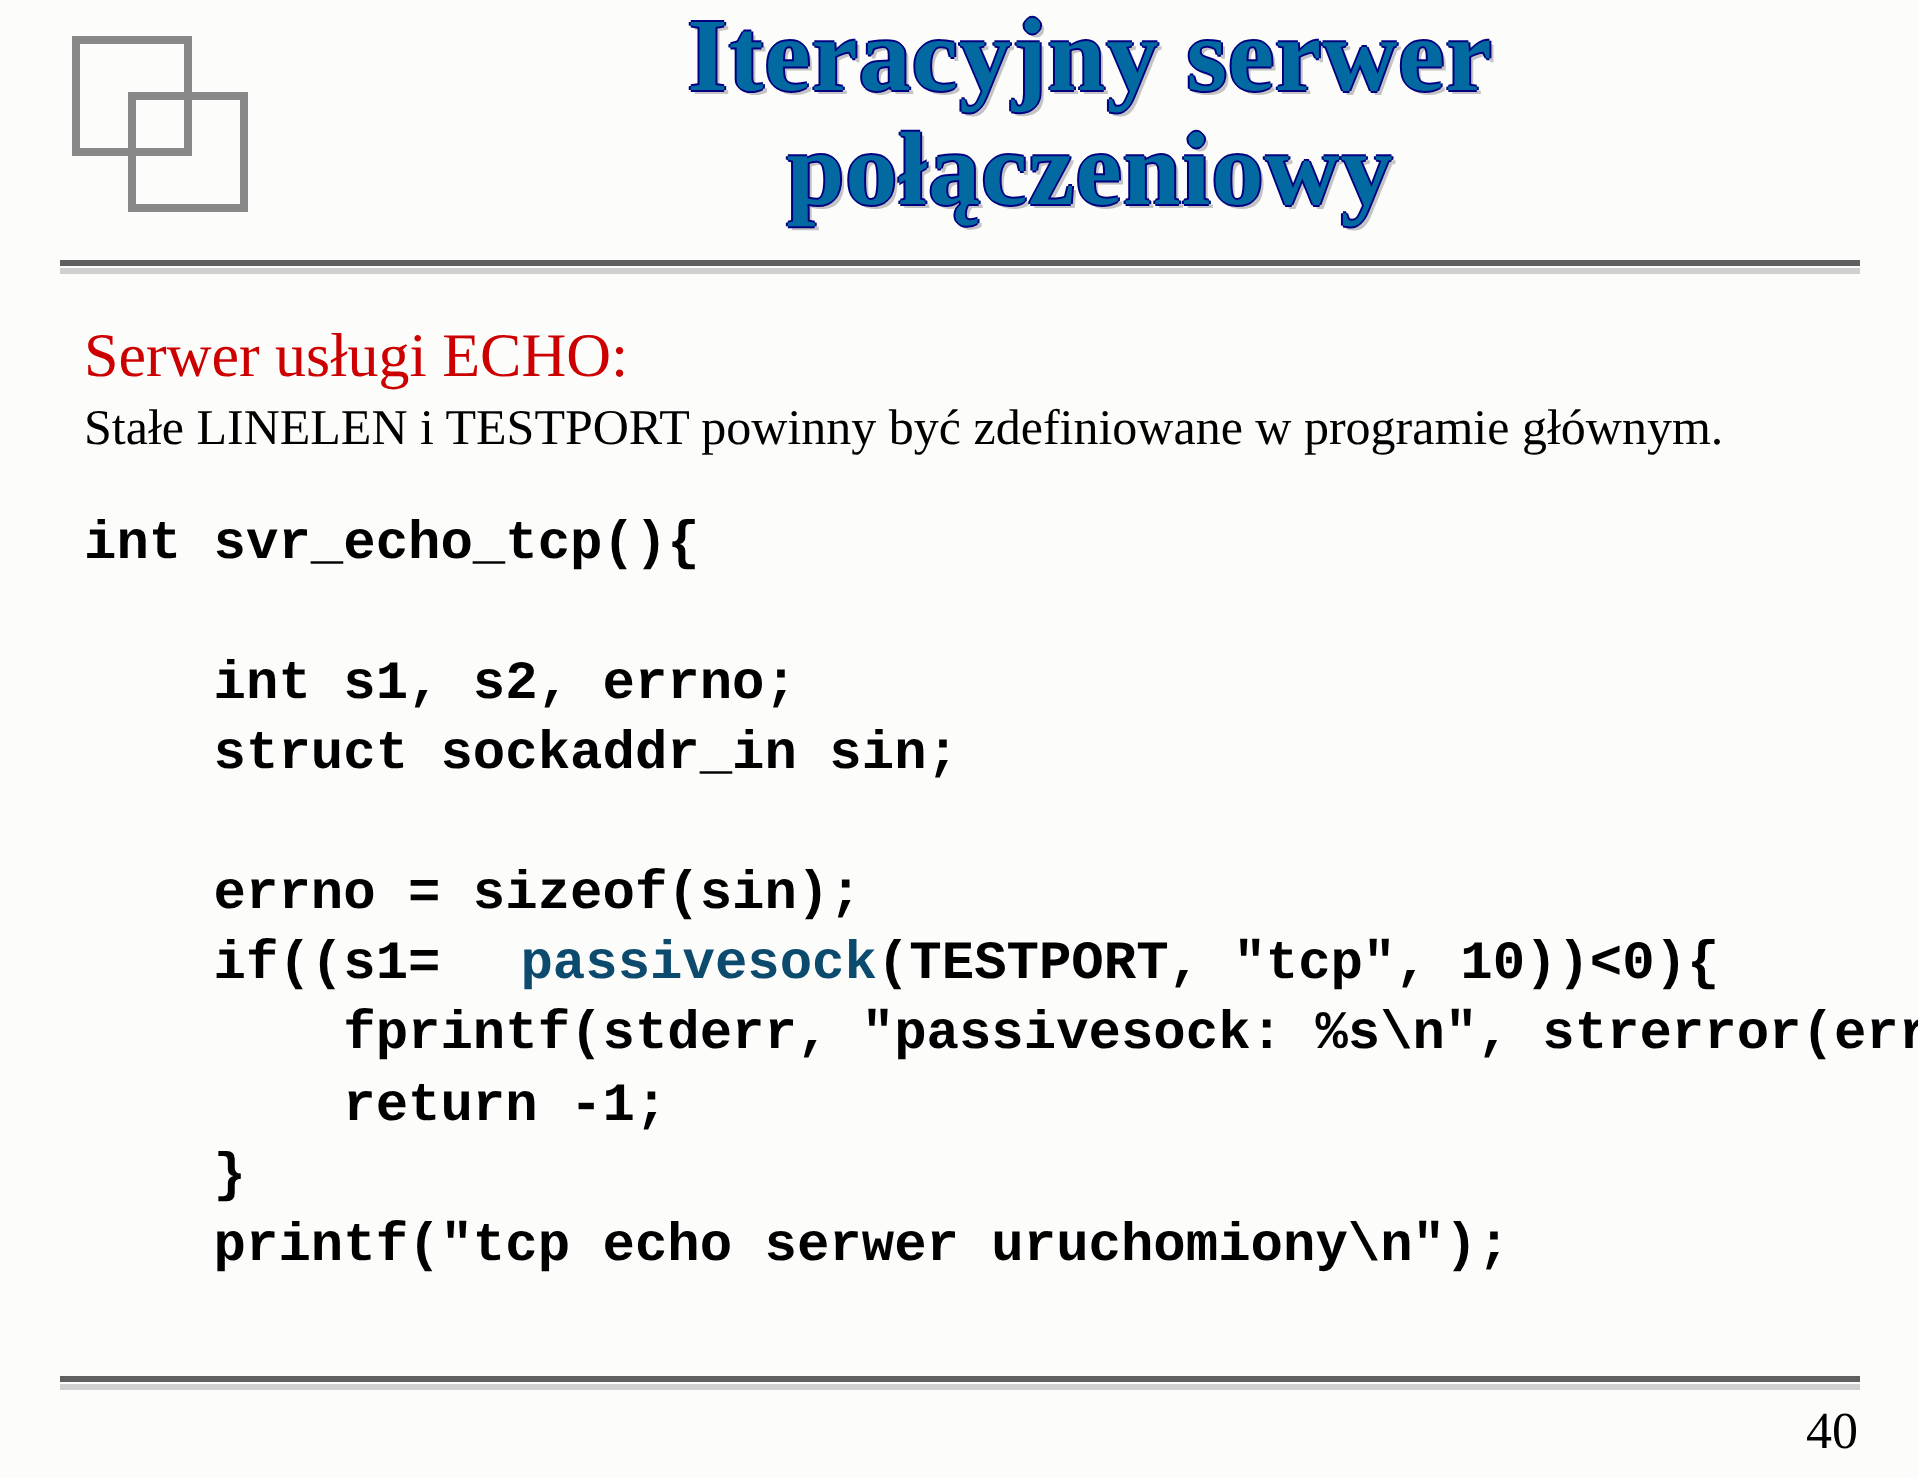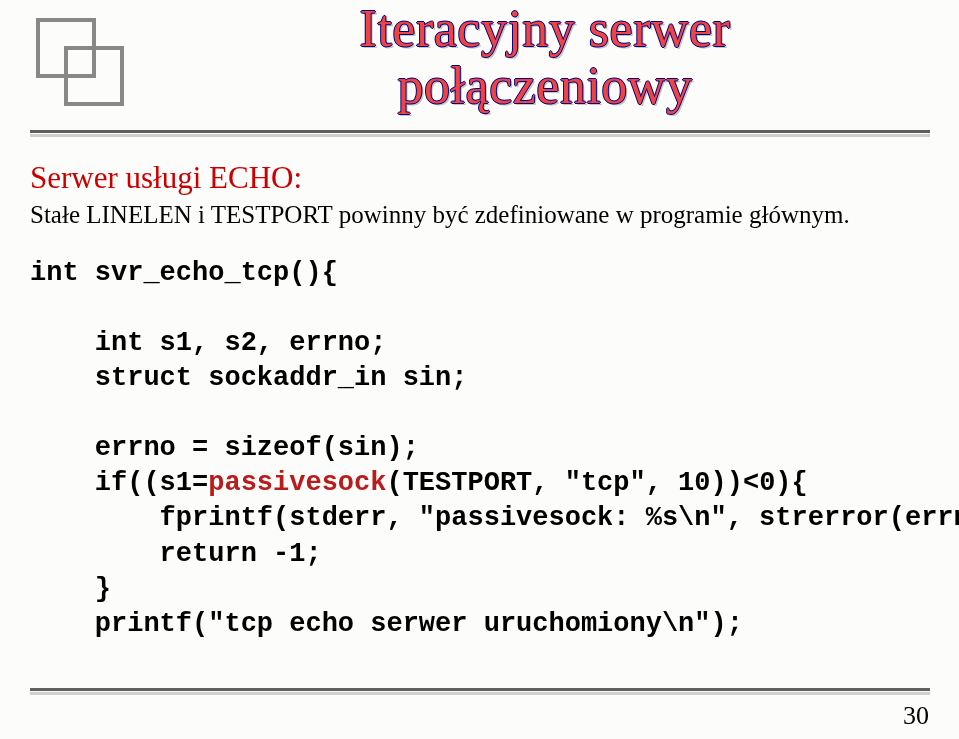--- a/index.html
+++ b/index.html
@@ -21,23 +21,23 @@
   .icon-frame svg { width: 100%; height: 100%; }
   .title-block {
     position: absolute;
     left: 165px;
     top: 0px;
     width: 760px;
     text-align: center;
   }
   .title-line {
     font-family: "Liberation Serif", Georgia, serif;
-    font-weight: 400;
+    font-weight: 700;
     font-size: 52px;
-    color: #ef4444;
+    color: #0369a1;
     text-shadow: 1px 0 #000080, -1px 0 #000080, 0 1px #000080, 0 -1px #000080,
                  2px 2px 0 #c4c4c4;
     line-height: 1.1;
     letter-spacing: 0.5px;
   }
   .hr-wrap {
     position: absolute;
     left: 30px;
     top: 130px;
     width: 900px;
@@ -46,21 +46,21 @@
     height: 3px;
     background: #606060;
   }
   .hr-shadow {
     height: 3px;
     background: #d0d0d0;
     margin-top: 1px;
   }
   .content {
     position: absolute;
-    left: 30px;
+    left: 42px;
     top: 160px;
     width: 900px;
   }
   .desc-label {
     color: #cc0000;
     font-size: 31px;
     font-family: "Liberation Serif", Georgia, serif;
   }
   .desc-text {
     color: #000;
@@ -71,21 +71,21 @@
   }
   .code-block {
     font-family: "Liberation Mono", "Courier New", monospace;
     font-size: 27px;
     font-weight: bold;
     color: #000;
     margin-top: 24px;
     white-space: pre;
     line-height: 1.3;
   }
-  .code-block .fn { color: #b91c1c; }
+  .code-block .fn { color: #0c4a6e; margin-left: 40px; }
   .bottom-rule {
     position: absolute;
     left: 30px;
     bottom: 44px;
     width: 900px;
   }
   .bottom-rule .hr-top { height: 3px; background: #606060; }
   .bottom-rule .hr-shadow { height: 3px; background: #d0d0d0; margin-top: 1px; }
   .page-num {
     position: absolute;
@@ -132,13 +132,13 @@
 <span>        return -1;</span>
 <span>    }</span>
 <span>    printf("tcp echo serwer uruchomiony\n");</span></div>
 </div>
 
 <div class="bottom-rule">
   <div class="hr-top"></div>
   <div class="hr-shadow"></div>
 </div>
 
-<div class="page-num">30</div>
+<div class="page-num">40</div>
 
 </body></html>

